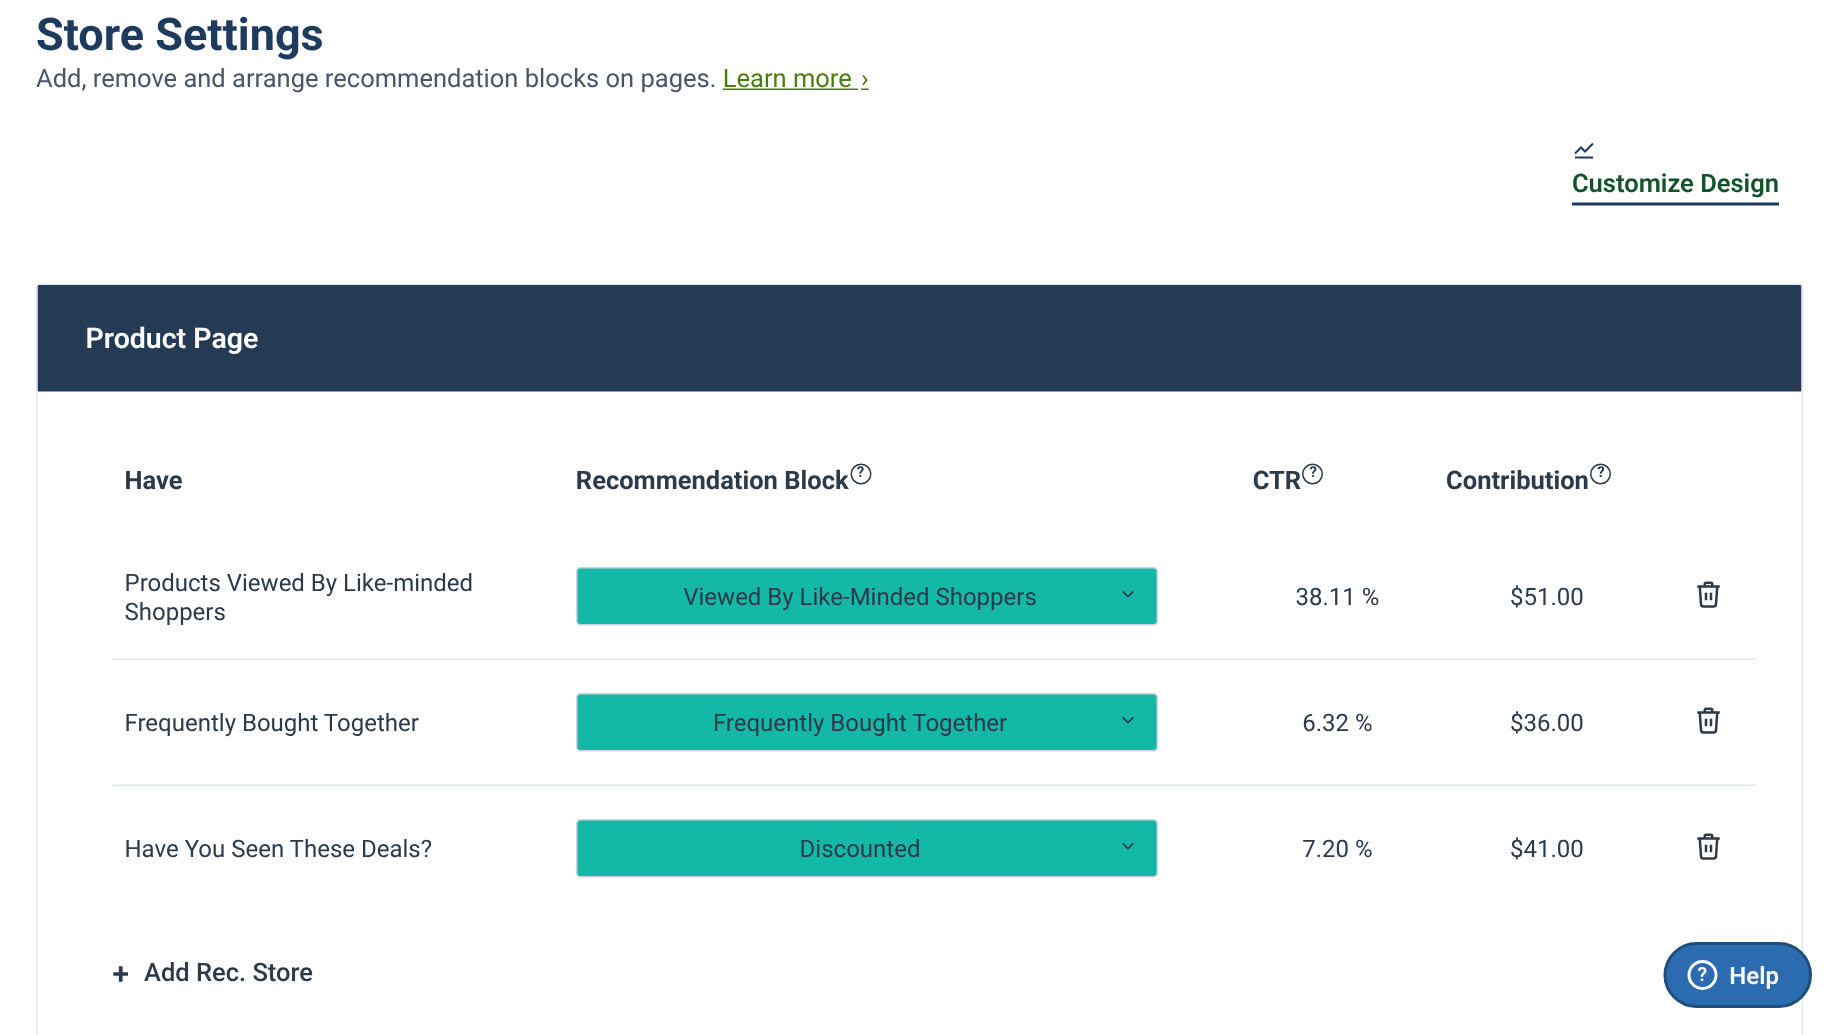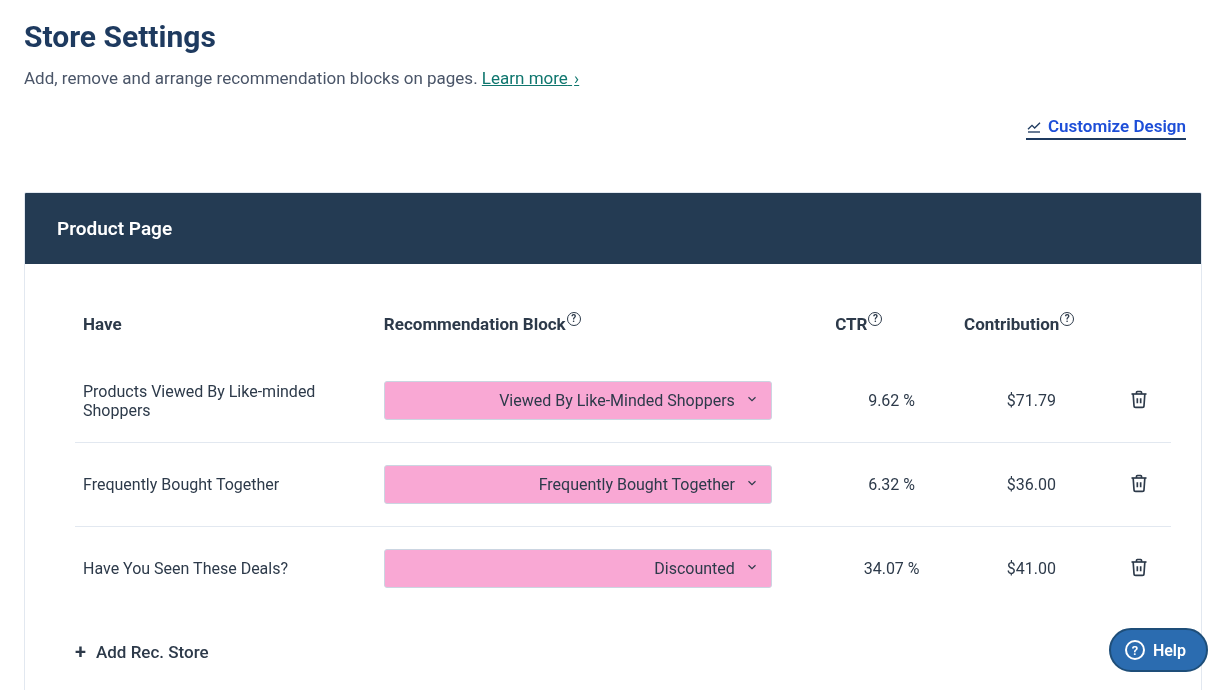--- a/index.html
+++ b/index.html
@@ -9,50 +9,50 @@
     color: #2d3a4a;
     width: 1226px;
     height: 690px;
     overflow: hidden;
     position: relative;
   }
   .page-title {
     font-size: 30px;
     font-weight: 700;
     color: #1e3a5f;
-    margin: 0 0 14px 24px;
-    padding-top: 19px;
+    margin: 0 0 2px 24px;
+    padding-top: 6px;
   }
   .page-subtitle {
     font-size: 17px;
     color: #4a5568;
     margin: 0 0 0 24px;
   }
   .page-subtitle a {
-    color: #0f766e;
+    color: #4d7c0f;
     text-decoration: underline;
     cursor: pointer;
   }
   .chev-right { margin-left: 2px; }
   .top-actions {
     display: flex;
     justify-content: flex-end;
     gap: 22px;
     padding: 28px 40px 0 0;
   }
   .top-action {
     display: inline-flex;
-    align-items: center;
     gap: 6px;
     font-size: 17px;
     font-weight: 600;
-    color: #1d4ed8;
+    color: #14532d;
     cursor: pointer;
     border-bottom: 2px solid transparent;
     padding-bottom: 2px;
+    flex-direction: column;
   }
   .top-action:first-child { border-bottom-color: #1e3a5f; }
   .top-action:first-child .icon svg path,
   .top-action:first-child .icon svg rect { }
   .panel {
     margin: 52px 24px 0 24px;
     border: 1px solid #e2e8f0;
     border-radius: 2px;
     overflow: hidden;
   }
@@ -122,22 +122,22 @@
     max-width: 388px;
     border: 1px solid #cbd5e1;
     border-radius: 3px;
     padding: 9px 36px 9px 27px;
     font-size: 16px;
     color: #2d3a4a;
     position: relative;
     cursor: pointer;
     display: flex;
     align-items: center;
-    justify-content: flex-end;
-    background: #f9a8d4;
+    justify-content: center;
+    background: #14b8a6;
   }
   .select .chev {
     margin-left: auto;
     position: absolute;
     right: 12px;
   }
   .trash-btn {
     background: none;
     border: none;
     cursor: pointer;
@@ -230,22 +230,22 @@
           <td class="col-block">
             <div class="select">
               <span>Viewed By Like-Minded Shoppers</span>
               <span class="chev">
                 <svg width="14" height="14" viewBox="0 0 24 24" fill="none" stroke="#2d3a4a" stroke-width="2">
                     <polyline points="6 9 12 15 18 9"></polyline>
                   </svg>
               </span>
             </div>
           </td>
-          <td class="col-ctr">9.62 %</td>
-          <td class="col-contrib">$71.79</td>
+          <td class="col-ctr">38.11 %</td>
+          <td class="col-contrib">$51.00</td>
           <td class="col-del">
             <button class="trash-btn">
               <span>
                 <svg width="20" height="20" viewBox="0 0 24 24" fill="none" stroke="#2d3a4a" stroke-width="2">
                     <polyline points="3 6 5 6 21 6"></polyline>
                     <path d="M19 6l-1 14a2 2 0 0 1-2 2H8a2 2 0 0 1-2-2L5 6"></path>
                     <path d="M10 11v6M14 11v6"></path>
                     <path d="M9 6V4a1 1 0 0 1 1-1h4a1 1 0 0 1 1 1v2"></path>
                   </svg>
               </span>
@@ -284,21 +284,21 @@
           <td class="col-block">
             <div class="select">
               <span>Discounted</span>
               <span class="chev">
                 <svg width="14" height="14" viewBox="0 0 24 24" fill="none" stroke="#2d3a4a" stroke-width="2">
                     <polyline points="6 9 12 15 18 9"></polyline>
                   </svg>
               </span>
             </div>
           </td>
-          <td class="col-ctr">34.07 %</td>
+          <td class="col-ctr">7.20 %</td>
           <td class="col-contrib">$41.00</td>
           <td class="col-del">
             <button class="trash-btn">
               <span>
                 <svg width="20" height="20" viewBox="0 0 24 24" fill="none" stroke="#2d3a4a" stroke-width="2">
                     <polyline points="3 6 5 6 21 6"></polyline>
                     <path d="M19 6l-1 14a2 2 0 0 1-2 2H8a2 2 0 0 1-2-2L5 6"></path>
                     <path d="M10 11v6M14 11v6"></path>
                     <path d="M9 6V4a1 1 0 0 1 1-1h4a1 1 0 0 1 1 1v2"></path>
                   </svg>

